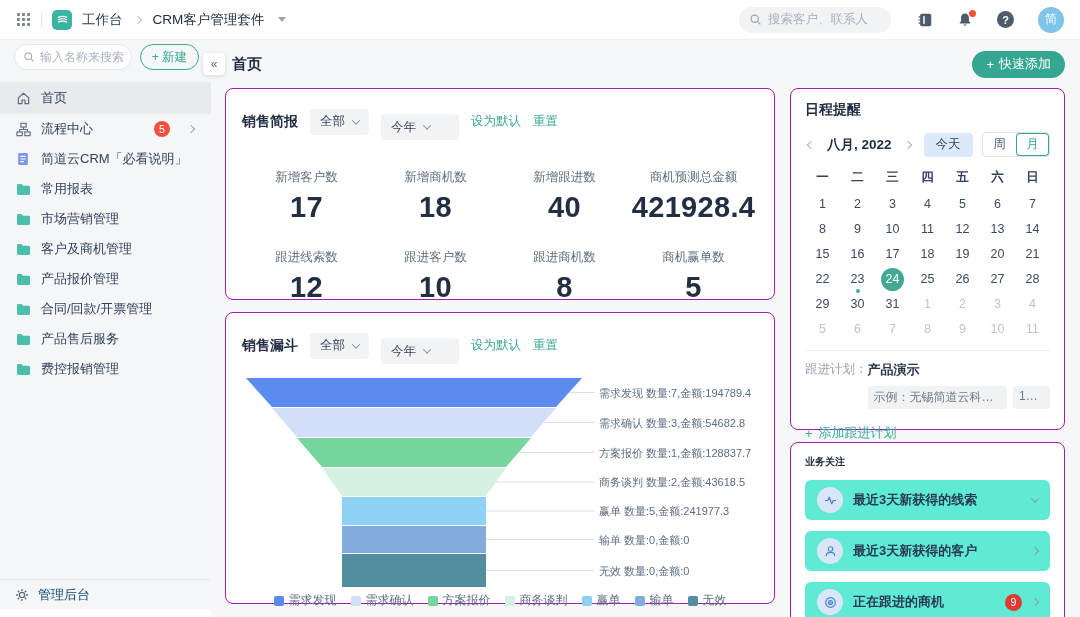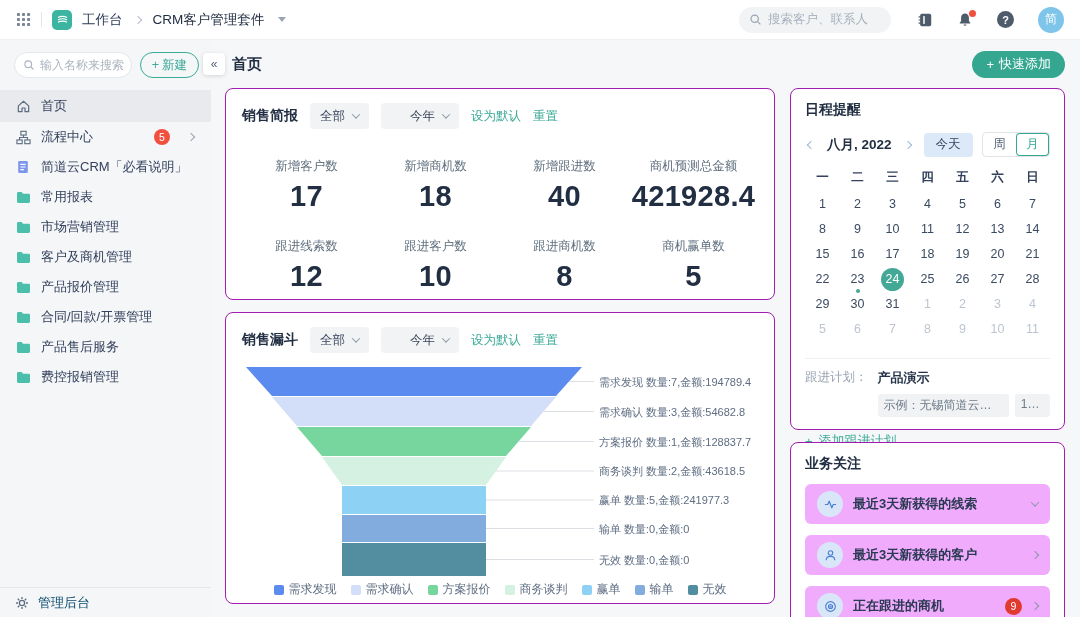--- a/index.html
+++ b/index.html
@@ -16,21 +16,21 @@
   .app-title{font-size:13.5px;color:#222F43;cursor:pointer;}
   .caret-down{width:0;height:0;border-left:4px solid transparent;border-right:4px solid transparent;border-top:5px solid #9AA5B3;display:inline-block;margin-left:4px;}
   .tb-search{margin-left:auto;width:152px;height:26px;background:#F1F3F5;border-radius:14px;display:flex;align-items:center;gap:6px;padding:0 10px;color:#A8B2BE;font-size:12.5px;cursor:text;}
   .tb-icons{display:flex;align-items:center;gap:24px;margin-left:26px;}
   .bell-wrap{position:relative;display:flex;cursor:pointer;}
   .bell-dot{position:absolute;top:-2px;right:-3px;width:7px;height:7px;border-radius:50%;background:#F2503F;}
   .qmark{width:17px;height:17px;border-radius:50%;background:#4E5B6B;color:#fff;font-size:11px;font-weight:bold;display:flex;align-items:center;justify-content:center;cursor:pointer;}
   .avatar{width:26px;height:26px;border-radius:50%;background:#7EC5E9;color:#fff;font-size:12px;display:flex;align-items:center;justify-content:center;cursor:pointer;}
 
   
-  .sidebar{position:absolute;top:40px;left:0;width:211px;height:577px;background:#F4F6F8;display:flex;flex-direction:column;z-index:2;}
+  .sidebar{position:absolute;top:32px;left:0;width:211px;height:577px;background:#F4F6F8;display:flex;flex-direction:column;z-index:2;}
   .sb-top{display:flex;align-items:center;gap:8px;padding:12px 12px 10px 14px;}
   .sb-search{flex:1;height:26px;background:#fff;border:1px solid #E4E7EB;border-radius:14px;display:flex;align-items:center;gap:5px;padding:0 8px;color:#ABB4BF;font-size:12px;cursor:text;overflow:hidden;white-space:nowrap;}
   .sb-new{height:26px;padding:0 11px;border:1px solid #3BAA96;color:#3BAA96;border-radius:14px;font-size:12.5px;display:flex;align-items:center;gap:3px;background:transparent;cursor:pointer;white-space:nowrap;}
   .sb-list{flex:1;overflow:hidden;padding-top:2px;}
   .sb-item{height:30px;display:flex;align-items:center;gap:10px;padding:0 15px;font-size:13px;color:#33415C;cursor:pointer;white-space:nowrap;}
   .sb-item.active{background:#E8EAED;height:32px;}
   .sb-icon{width:16px;display:flex;justify-content:center;flex:none;}
   .sb-badge{margin-left:auto;background:#F2503F;color:#fff;font-size:10.5px;min-width:16px;height:16px;border-radius:8px;display:flex;align-items:center;justify-content:center;padding:0 4px;}
   .sb-chev{color:#9AA5B3;margin-left:8px;margin-right:2px;}
   .sb-admin{height:30px;border-top:1px solid #E6E9EC;display:flex;align-items:center;gap:9px;padding:0 15px;font-size:13px;color:#0c4a6e;cursor:pointer;}
@@ -45,21 +45,21 @@
   .col-left{width:550px;display:flex;flex-direction:column;gap:12px;}
   .col-right{width:275px;display:flex;flex-direction:column;gap:12px;}
   .card{background:#fff;border:1px solid #a21caf;border-radius:8px;}
   .card-brief{height:212px;padding:14px 16px;}
   .card-funnel{height:292px;padding:14px 16px;}
   .card-schedule{height:342px;padding:12px 14px;}
   .card-business{height:190px;padding:12px 14px;}
   .card-header{display:flex;align-items:center;gap:12px;}
   .card-title{font-size:14px;font-weight:bold;color:#222F43;}
   .select-pill{display:flex;align-items:center;gap:8px;background:#F2F3F5;border-radius:4px;height:26px;padding:0 10px;font-size:12.5px;color:#39465A;cursor:pointer;}
-  .select-pill.wide{width:78px;justify-content:flex-end;}
+  .select-pill.wide{width:78px;justify-content:flex-start;margin-top:11px;}
   .link-teal{color:#3BAA96;font-size:12.5px;cursor:pointer;}
 
   .stats-grid{display:grid;grid-template-columns:repeat(4,1fr);row-gap:25px;margin-top:29px;text-align:center;}
   .stat-label{font-size:12.5px;color:#61707F;}
   .stat-value{font-size:29px;font-weight:bold;color:#222F43;margin-top:5px;letter-spacing:.3px;}
 
   #funnel-svg{margin-top:12px;display:block;}
   .legend{display:flex;justify-content:center;align-items:center;gap:14px;margin-top:4px;font-size:12px;color:#5E6D82;}
   .legend-item{display:flex;align-items:center;gap:5px;cursor:pointer;}
   .legend-swatch{width:10px;height:10px;border-radius:2px;}
@@ -79,32 +79,32 @@
   .btn-today{background:#DCE9F8;color:#33415C;font-size:12.5px;height:24px;padding:0 12px;border-radius:4px;border:none;margin-left:10px;cursor:pointer;}
   .toggle{margin-left:auto;display:flex;border:1px solid #E0E4E8;border-radius:4px;background:#fff;}
   .toggle .seg{width:33px;height:23px;display:flex;align-items:center;justify-content:center;font-size:12.5px;color:#55637A;cursor:pointer;}
   .toggle .seg.active{color:#35A791;box-shadow:inset 0 0 0 1px #35A791;border-radius:4px;}
   .cal-grid{display:grid;grid-template-columns:repeat(7,1fr);margin-top:12px;row-gap:1px;}
   .cal-head{font-size:12.5px;font-weight:bold;color:#33415C;text-align:center;height:22px;}
   .cal-cell{height:24px;display:flex;align-items:center;justify-content:center;font-size:12.5px;color:#3A4A60;position:relative;cursor:pointer;}
   .cal-cell.muted{color:#BCC5CF;}
   .cal-cell.selected > span{width:23px;height:23px;background:#43A895;color:#fff;border-radius:50%;display:flex;align-items:center;justify-content:center;}
   .cal-cell.dot::after{content:"";position:absolute;bottom:-2px;left:50%;transform:translateX(-50%);width:4px;height:4px;border-radius:50%;background:#43A895;}
-  .followup{border-top:1px solid #EEF0F2;margin-top:17px;padding-top:10px;display:flex;gap:10px;font-size:12.5px;}
+  .followup{border-top:1px solid #EEF0F2;margin-top:9px;padding-top:10px;display:flex;font-size:12.5px;}
   .fu-label{color:#9AA5B3;white-space:nowrap;}
   .fu-body{flex:1;min-width:0;}
   .fu-title{font-weight:bold;color:#26344A;font-size:13px;}
   .fu-row{display:flex;gap:6px;margin-top:7px;}
   .fu-pill{background:#F1F2F4;color:#6E7B8A;font-size:12px;padding:3px 6px;border-radius:3px;white-space:nowrap;overflow:hidden;text-overflow:ellipsis;}
   .fu-pill.desc{max-width:168px;}
   .add-plan{display:flex;align-items:center;gap:6px;color:#3BAA96;font-size:13px;margin-top:15px;cursor:pointer;}
 
   
-  .biz-title{font-size:14px;font-weight:bold;color:#222F43;}
-  .biz-item{height:40px;background:#f0abfc;border-radius:6px;display:flex;align-items:center;gap:10px;padding:0 12px;margin-top:11px;cursor:pointer;justify-content:space-between;}
+  .biz-title{font-size:10px;font-weight:bold;color:#222F43;}
+  .biz-item{height:40px;background:#5eead4;border-radius:6px;display:flex;align-items:center;gap:10px;padding:0 12px;margin-top:11px;cursor:pointer;justify-content:space-between;}
   .biz-icon{width:26px;height:26px;border-radius:50%;background:#D9E6F8;display:flex;align-items:center;justify-content:center;flex:none;}
   .biz-label{font-size:13px;font-weight:bold;color:#2A3A52;white-space:nowrap;}
   .biz-right{margin-left:auto;display:flex;align-items:center;gap:10px;}
   .biz-badge{background:#E03A30;color:#fff;font-size:10.5px;min-width:17px;height:17px;border-radius:9px;display:flex;align-items:center;justify-content:center;padding:0 4px;}
   .biz-chev{color:#8A97A6;}
 </style>
 </head>
 <body>
 
 <div class="topbar">

